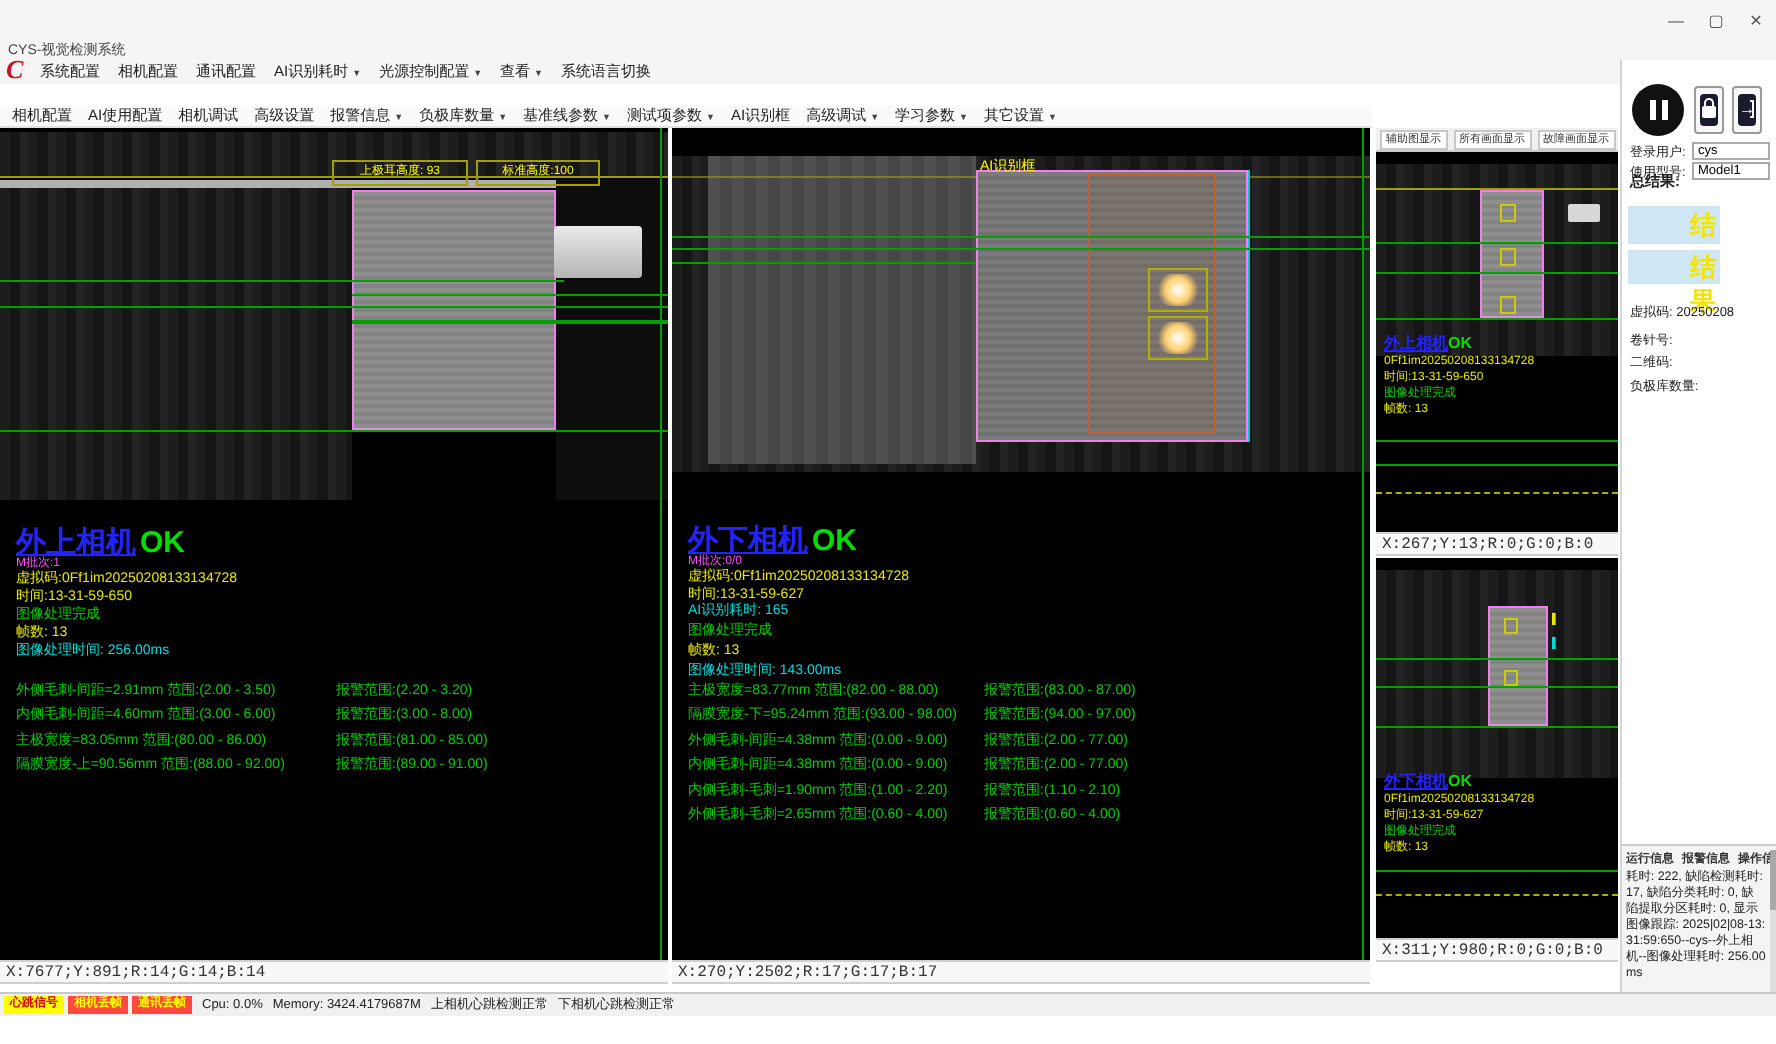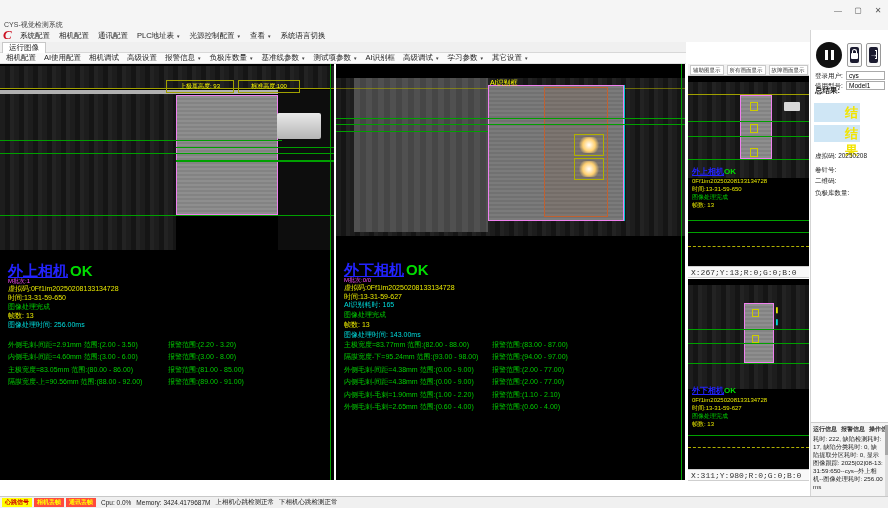--- a/index.html
+++ b/index.html
@@ -116,44 +116,41 @@
 
         <span class="mi">
           <span>相机配置</span>
         </span>
 
         <span class="mi">
           <span>通讯配置</span>
         </span>
 
         <span class="mi">
-          <span>PLC地址表</span>
+          <span>AI识别耗时</span>
           <span class="dd">▼</span>
         </span>
 
         <span class="mi">
           <span>光源控制配置</span>
           <span class="dd">▼</span>
         </span>
 
         <span class="mi">
           <span>查看</span>
           <span class="dd">▼</span>
         </span>
 
         <span class="mi">
           <span>系统语言切换</span>
         </span>
 
     </div>
   </div>
 
-  <div class="pagetab-row">
-    <span class="pagetab">运行图像</span>
-  </div>
 
   <div class="toolbar">
 
       <span class="mi">
         <span>相机配置</span>
       </span>
 
       <span class="mi">
         <span>AI使用配置</span>
       </span>
@@ -251,20 +248,21 @@
           <span class="malarm">报警范围:(81.00 - 85.00)</span>
         </div>
 
         <div class="mrow">
           <span class="mtext">隔膜宽度-上=90.56mm 范围:(88.00 - 92.00)</span>
           <span class="malarm">报警范围:(89.00 - 91.00)</span>
         </div>
 
     </div>
   </div>
+  <div class="coordbar cb-left">X:7677;Y:891;R:14;G:14;B:14</div>
 
   <div class="view midview">
     <div class="abs bandtex" style="left:0;top:14px;width:349px;height:158px;"></div>
     <div class="abs" style="left:18px;top:14px;width:134px;height:154px;background:repeating-linear-gradient(90deg,#505050 0 6px,#464646 6px 12px);"></div>
     <div class="yline" style="left:0;top:24px;width:349px;opacity:.6;"></div>
     <div class="abs" style="left:152px;top:21px;width:136px;height:136px;background:repeating-linear-gradient(0deg,#7b7b7b 0 2px,#717171 2px 4px);border:1px solid #f080f0;"></div>
     <div class="abs" style="left:208px;top:23px;width:64px;height:130px;border:1px solid #c06030;background:rgba(140,80,40,.12);"></div>
     <div class="abs" style="left:238px;top:70px;width:30px;height:22px;border:1px solid #b0b000;">
       <div class="abs" style="left:3px;top:2px;width:22px;height:16px;background:radial-gradient(circle,#ffffff 0%,#ffd070 45%,rgba(0,0,0,0) 75%);"></div>
     </div>
@@ -316,20 +314,21 @@
           <span class="malarm">报警范围:(1.10 - 2.10)</span>
         </div>
 
         <div class="mrow">
           <span class="mtext">外侧毛刺-毛刺=2.65mm 范围:(0.60 - 4.00)</span>
           <span class="malarm">报警范围:(0.60 - 4.00)</span>
         </div>
 
     </div>
   </div>
+  <div class="coordbar cb-mid">X:270;Y:2502;R:17;G:17;B:17</div>
 
   <div class="thumbtabs">
     <span class="ttab">辅助图显示</span>
       <span class="ttab">所有画面显示</span>
       <span class="ttab">故障画面显示</span>
   </div>
 
   <div class="thumb t1">
     <div class="abs bandtex" style="left:0;top:6px;width:121px;height:96px;"></div>
     <div class="yline" style="left:0;top:18px;width:121px;"></div>

